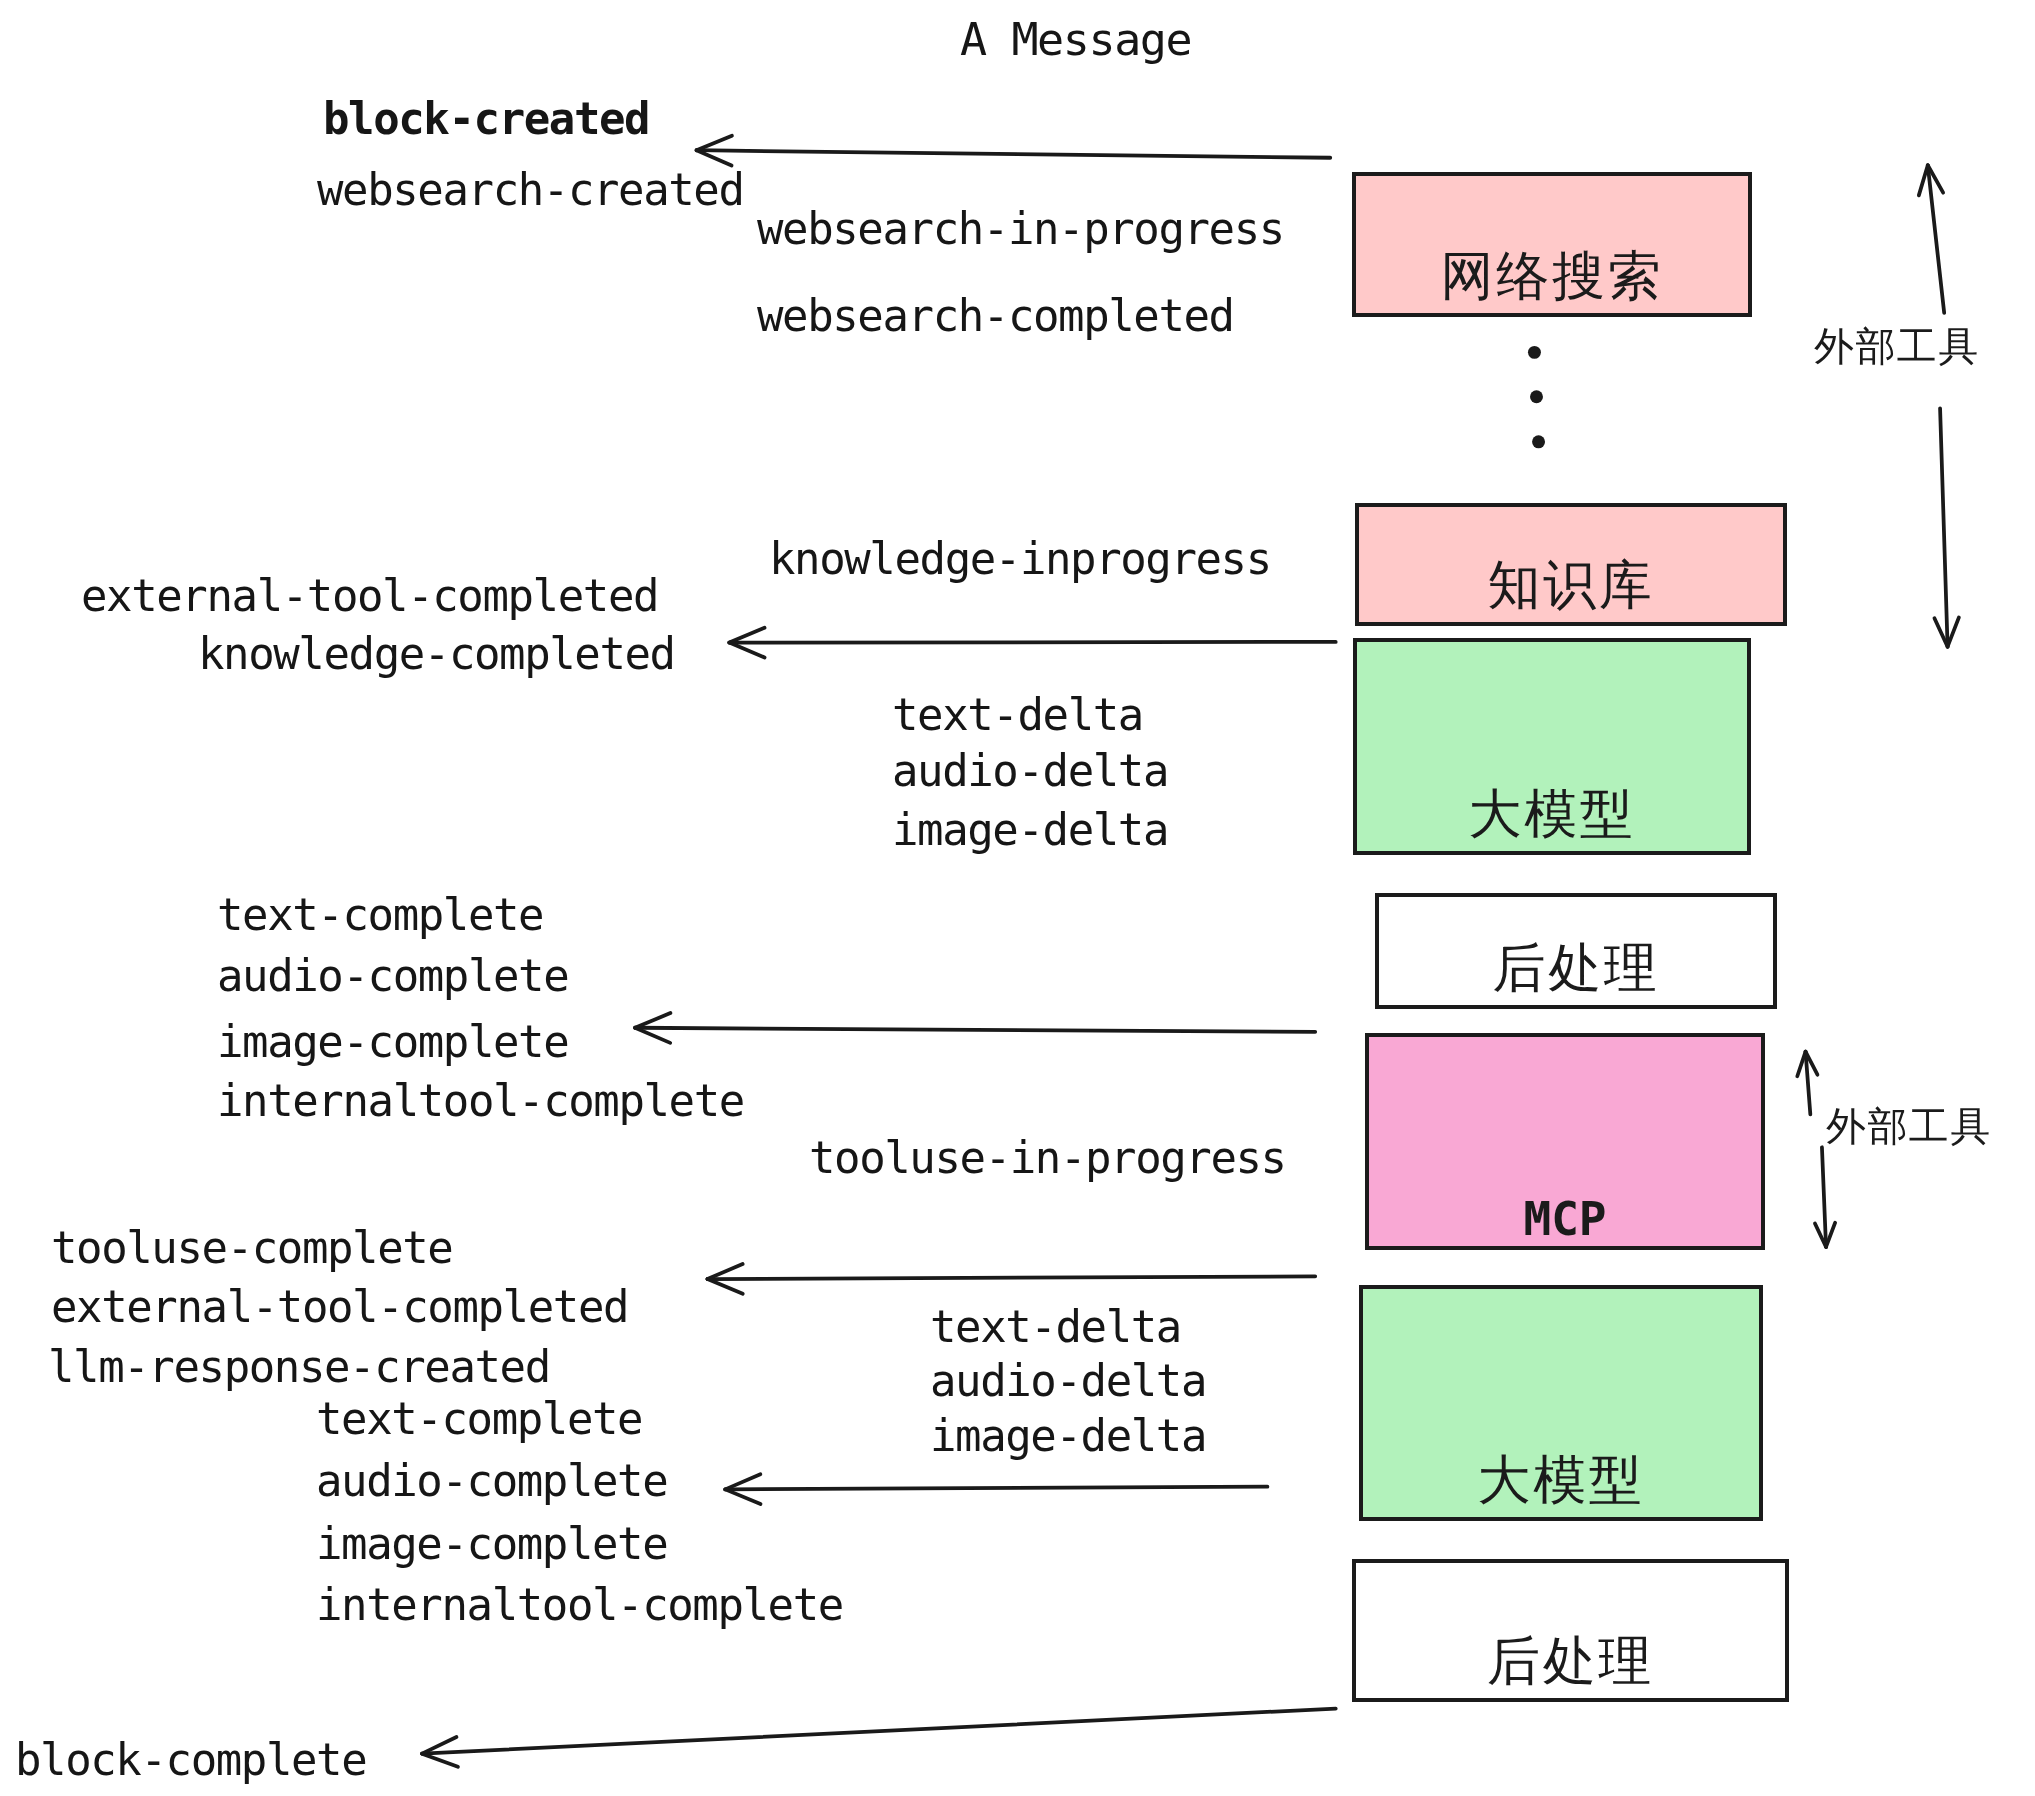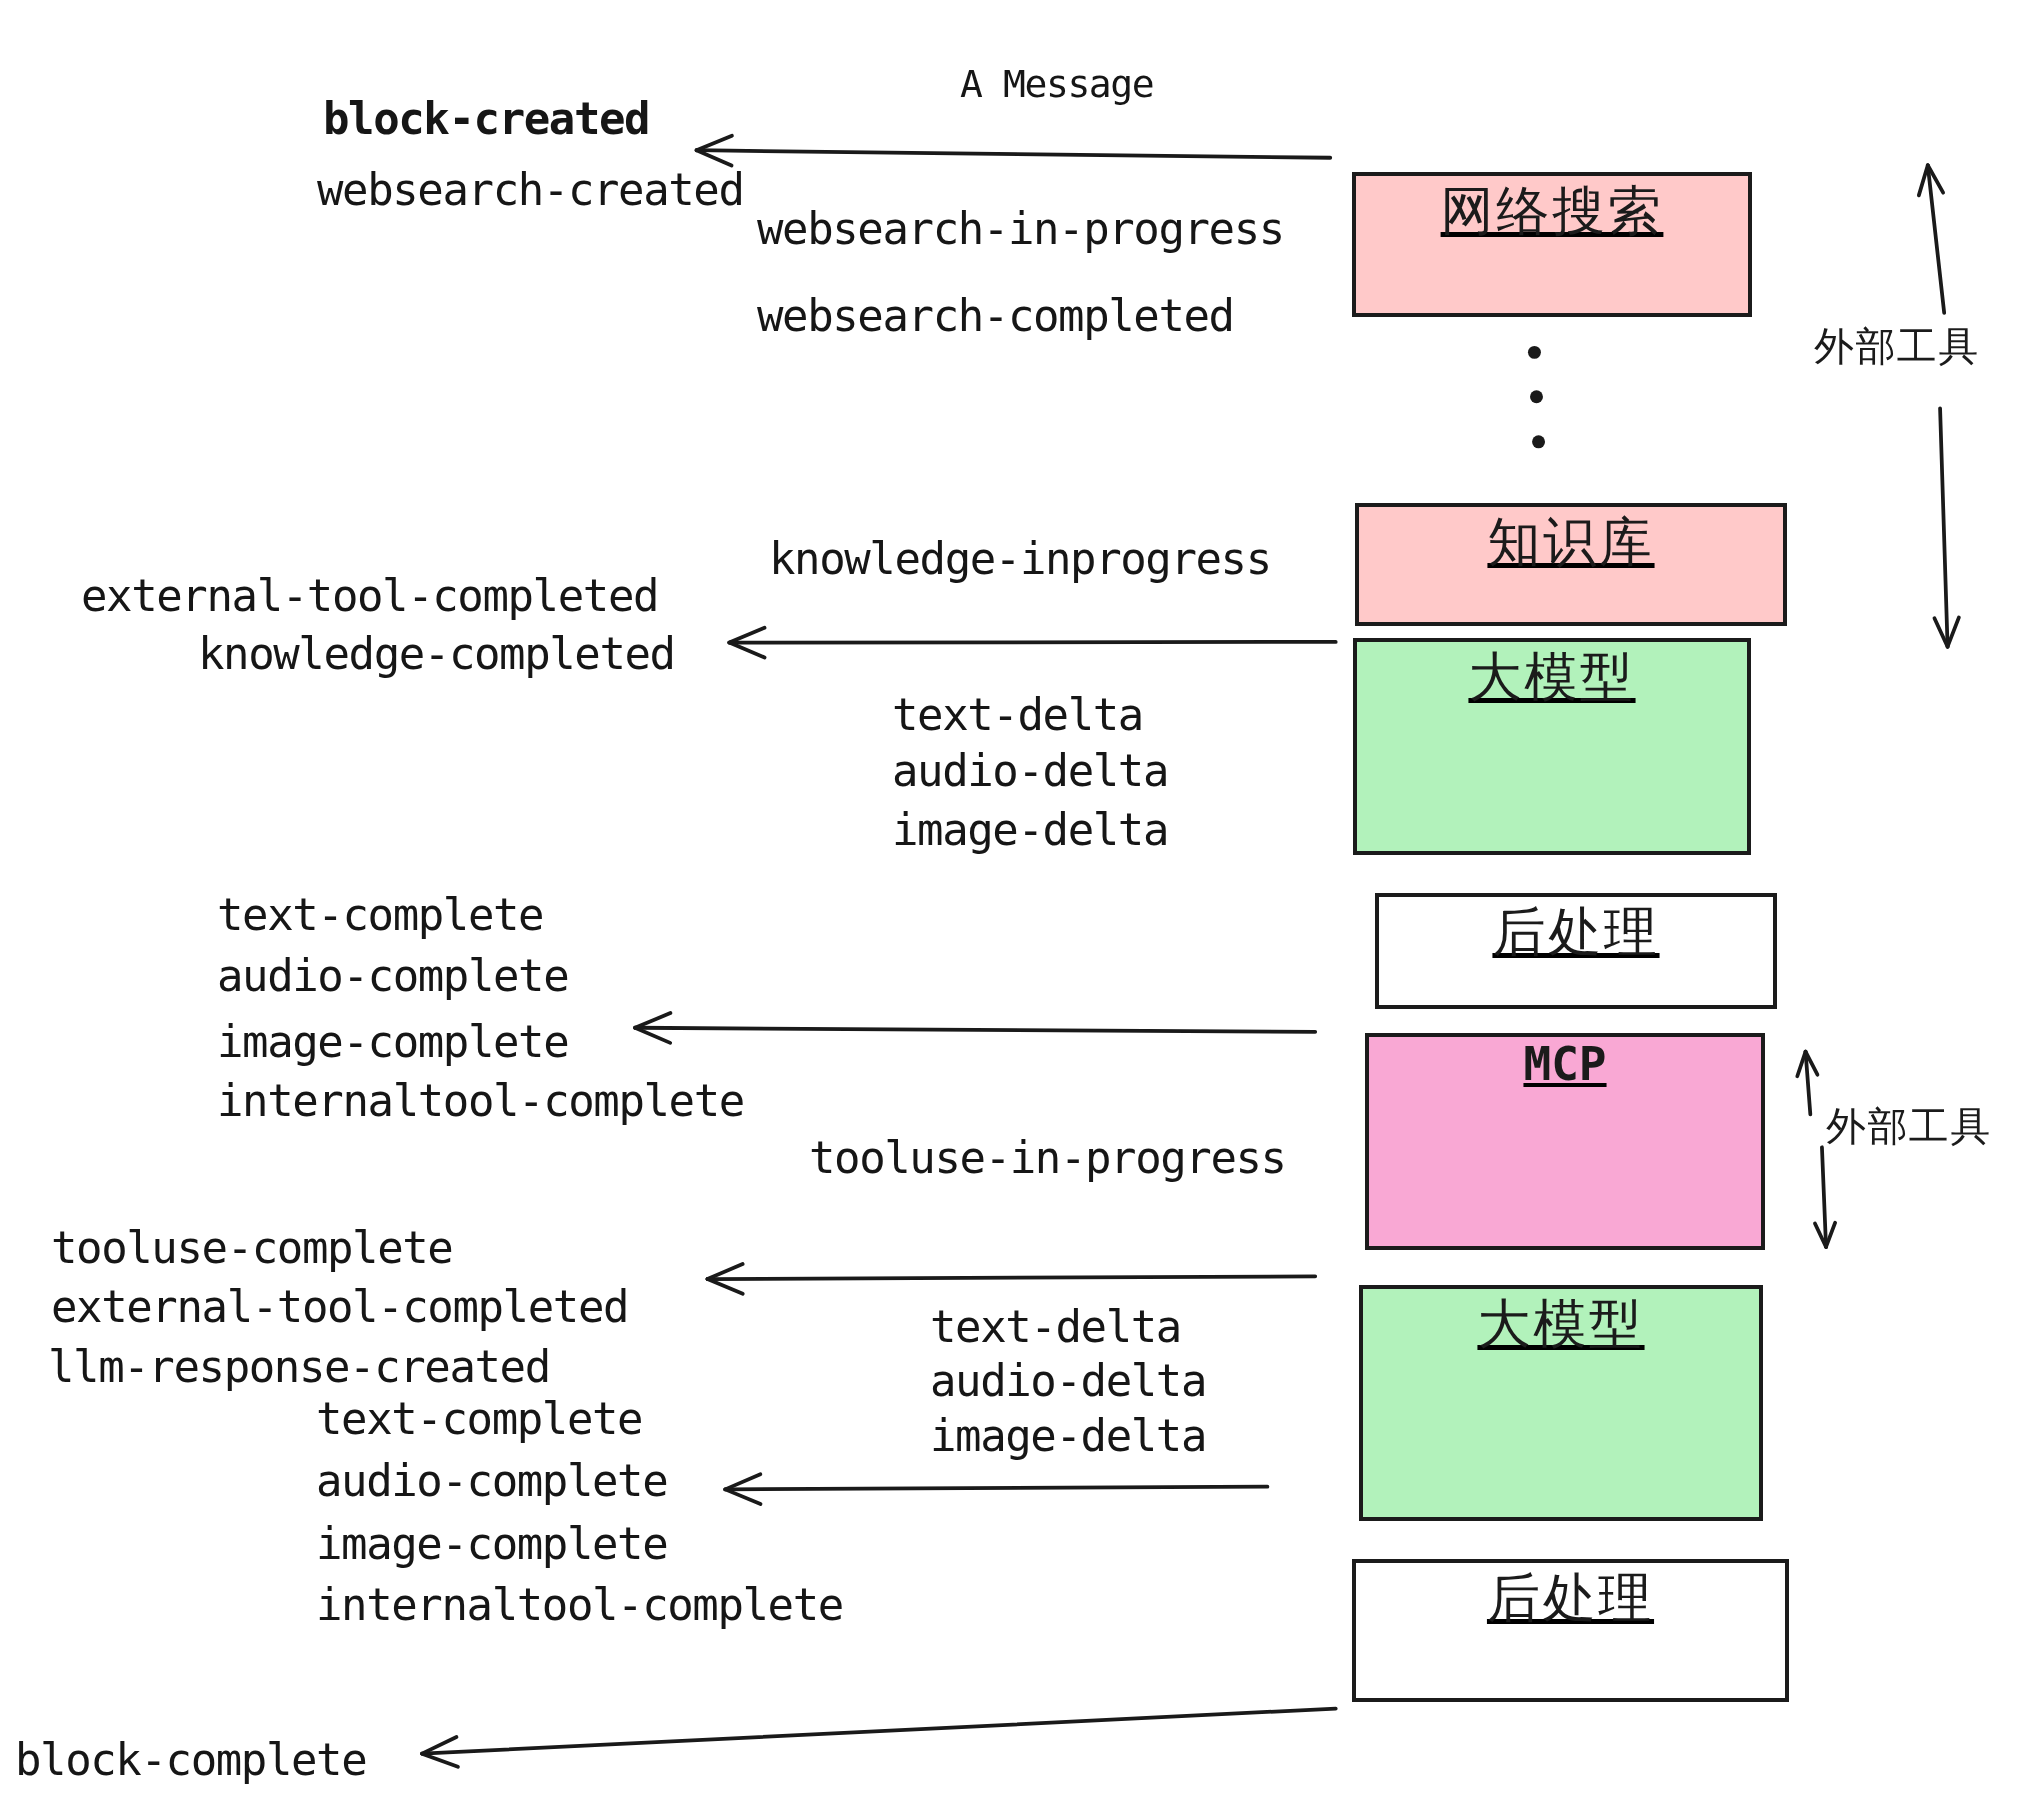--- a/index.html
+++ b/index.html
@@ -14,23 +14,22 @@
   #arrow-layer{
     position:absolute;
     left:0;top:0;
     width:2035px;height:1796px;
   }
   .node-box{
     position:absolute;
     box-sizing:border-box;
     border:4.8px solid #1b1b1b;
     display:flex;
-    align-items:flex-start;
+    align-items:flex-end;
     justify-content:center;
-    text-decoration:underline;
   }
   .box-label{
     font-family:"DejaVu Sans","Liberation Sans",sans-serif;
     font-size:53px;
     color:#1b1b1b;
     letter-spacing:2.7px;
     white-space:nowrap;
   }
   .mono-box .box-label{
     font-family:"DejaVu Sans Mono","Liberation Mono",monospace;
@@ -47,22 +46,21 @@
     color:#161616;
     white-space:nowrap;
   }
   .text-label.cjk{
     font-family:"DejaVu Sans","Liberation Sans",sans-serif;
     font-size:40px;
     letter-spacing:1.4px;
     color:#1b1b1b;
   }
   .text-label.title{
-    font-size:38px;
-    margin-top:48px;
+    font-size:45px;
   }
 </style>
 </head>
 <body>
 
 <div id="canvas">
   <svg id="arrow-layer" xmlns="http://www.w3.org/2000/svg" viewBox="0 0 2980 2630">
       <circle cx="2247" cy="516" r="9.5" fill="#1a1a1a"></circle>
       <circle cx="2250" cy="581" r="9.5" fill="#1a1a1a"></circle>
       <circle cx="2253" cy="647" r="9.5" fill="#1a1a1a"></circle>

